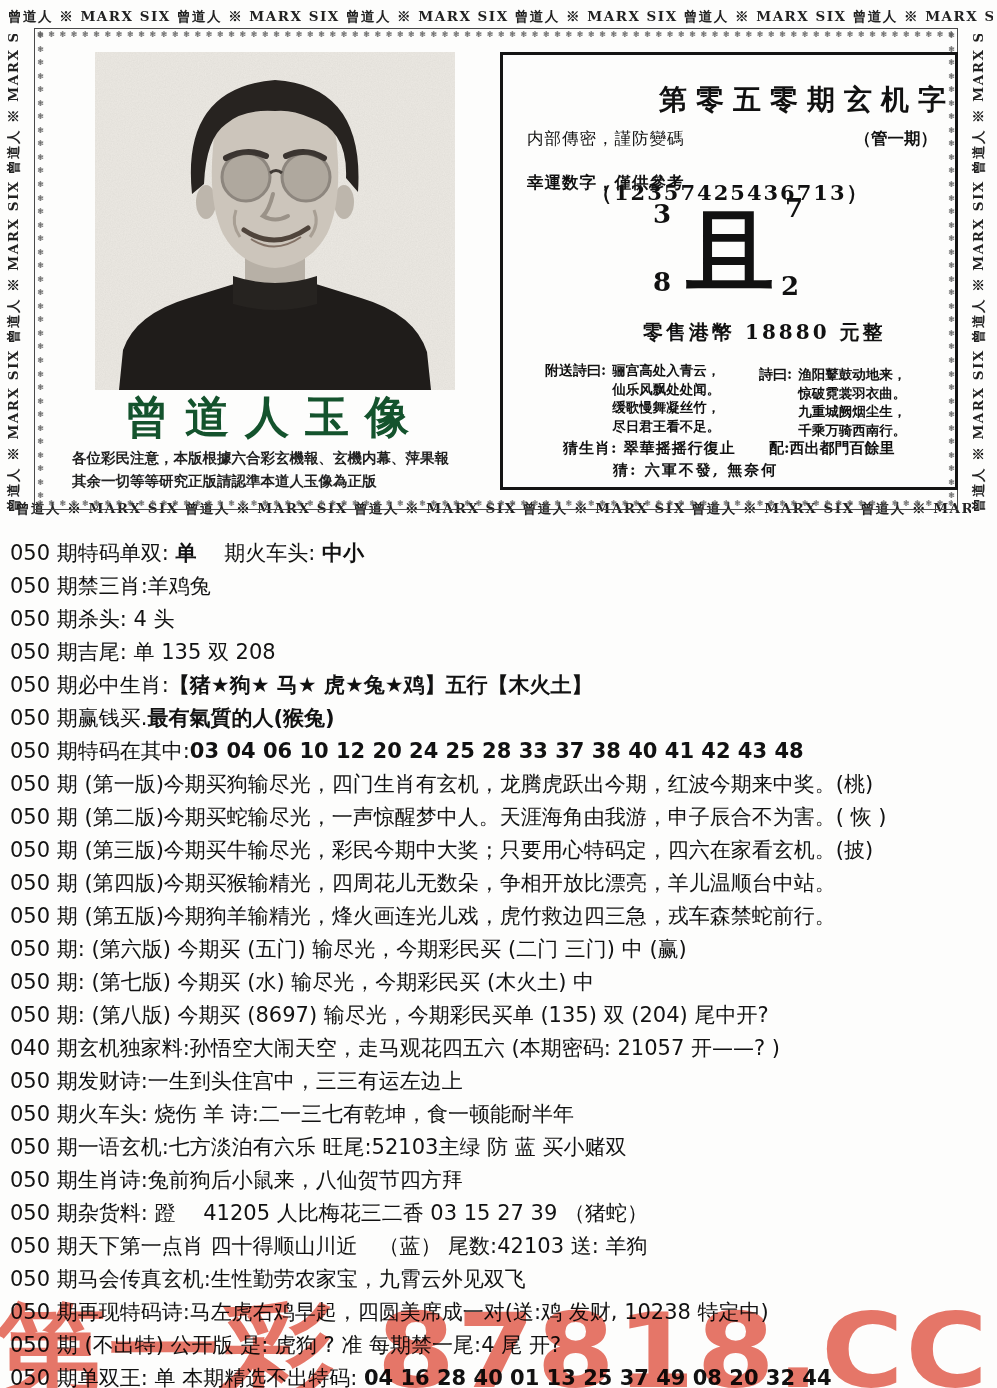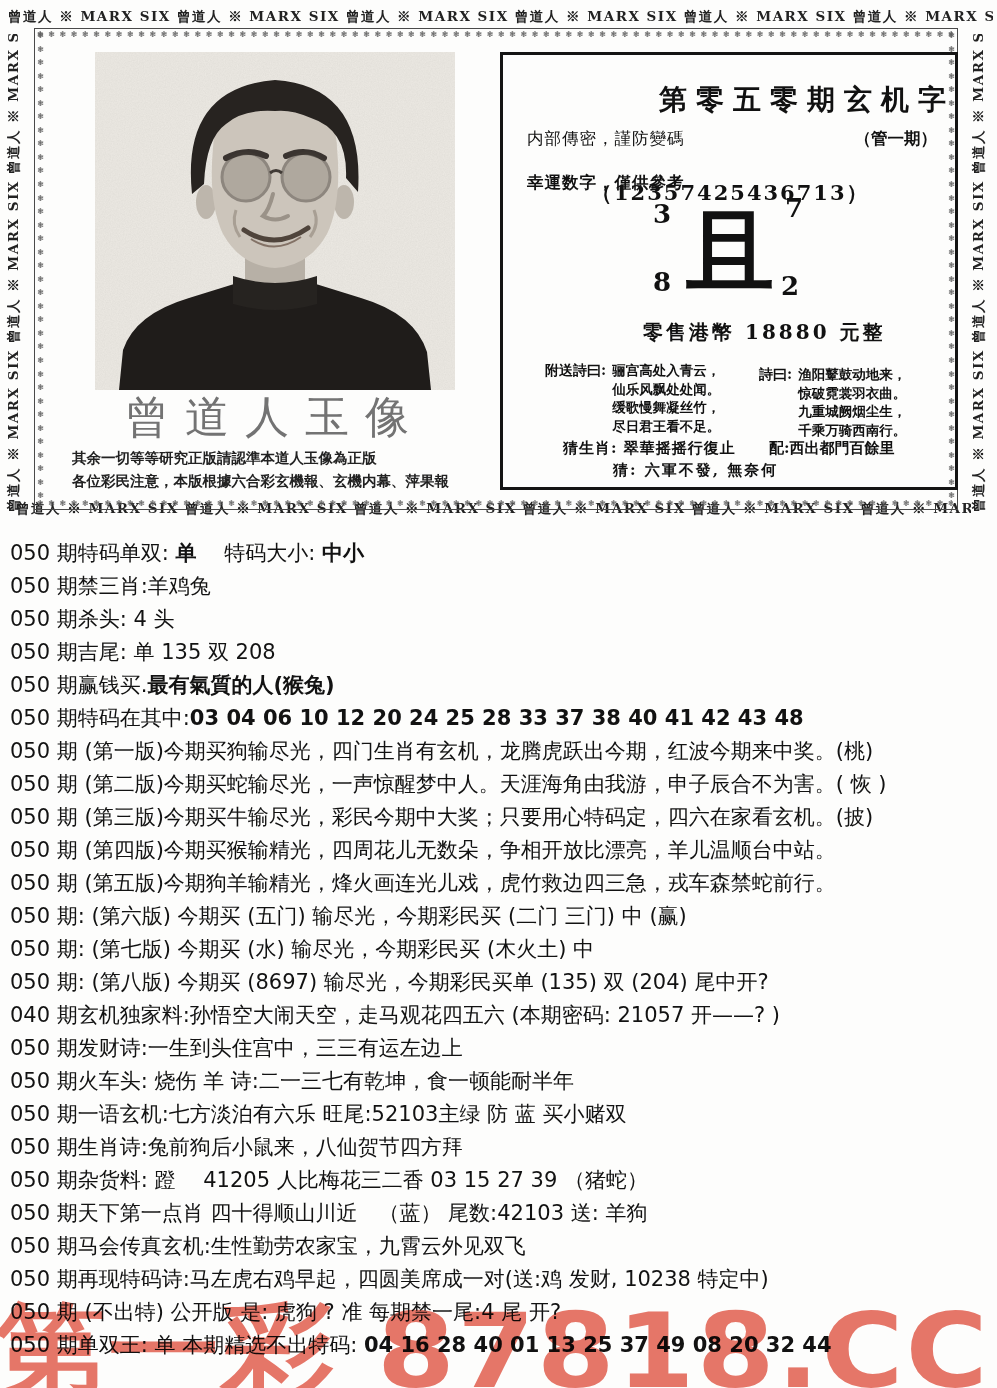--- a/index.html
+++ b/index.html
@@ -22,22 +22,22 @@
        white-space:nowrap;overflow:hidden;}
   .orn-top{left:2px;top:1px;width:916px;height:9px;}
   .orn-bottom{left:2px;bottom:1px;width:916px;height:9px;}
   .orn-left{left:1px;top:2px;width:9px;height:474px;writing-mode:vertical-rl;}
   .orn-right{right:1px;top:2px;width:9px;height:474px;writing-mode:vertical-rl;}
 
   
   .photo{position:absolute;left:95px;top:52px;width:360px;height:338px;}
   .photo svg{width:100%;height:100%;display:block;}
   .photo-caption{position:absolute;left:70px;top:388px;width:410px;text-align:center;
-                 font-family:"DejaVu Serif","Liberation Serif",serif;font-weight:400;
-                 font-size:44px;letter-spacing:16px;color:#737373;}
+                 font-family:"DejaVu Serif","Liberation Serif",serif;font-weight:700;
+                 font-size:44px;letter-spacing:16px;color:#14532d;}
   .photo-notes{position:absolute;left:72px;top:446px;width:420px;
                font-family:"DejaVu Serif","Liberation Serif",serif;font-weight:700;
                font-size:14.5px;line-height:23px;color:#222;}
 
   
   .panel{position:absolute;left:500px;top:52px;width:452px;height:432px;border:3px solid #141414;
          font-family:"DejaVu Serif","Liberation Serif",serif;color:#111;}
   .panel-title{position:absolute;top:26px;left:0;right:0;text-align:right;
                font-size:28px;font-weight:700;letter-spacing:9px;margin-left:8px;}
   .p-secret{position:absolute;top:73px;left:24px;font-size:16.5px;font-weight:400;letter-spacing:1px;}
@@ -114,22 +114,22 @@
       <path d="M175 121 Q181 116 187 121" stroke="#413b36" stroke-width="3" fill="none"></path>
       <path d="M178 142 Q174 158 168 164 Q180 171 193 164" stroke="#9a9288" stroke-width="4" fill="none" stroke-linecap="round"></path>
       <path d="M149 178 Q180 199 213 176" stroke="#4f443b" stroke-width="5" fill="none" stroke-linecap="round"></path>
       <path d="M156 187 Q180 203 206 185" stroke="#837266" stroke-width="2" fill="none"></path>
       <path d="M141 158 Q136 172 145 185" stroke="#a89f94" stroke-width="3" fill="none"></path>
       <path d="M219 158 Q225 172 215 185" stroke="#a89f94" stroke-width="3" fill="none"></path>
     </svg>
   </div>
   <div class="photo-caption">曾道人玉像</div>
   <div class="photo-notes" id="photo-notes">
+      <div class="note-line">各位彩民注意，本版根據六合彩玄機報、玄機内幕、萍果報</div>
       <div class="note-line">其余一切等等研究正版請認準本道人玉像為正版</div>
-      <div class="note-line">各位彩民注意，本版根據六合彩玄機報、玄機内幕、萍果報</div>
     </div>
 
   <div class="panel">
     <div class="panel-title">第零五零期玄机字</div>
     <div class="p-secret">内部傳密，謹防變碼</div>
     <div class="p-issue">（管一期）</div>
     <div class="p-lucky">幸運数字，僅供參考</div>
     <div class="p-numbers">（12357425436713）</div>
     <div class="p-char-grid">
       <span class="corner-num cn-tl">3</span>
@@ -156,24 +156,25 @@
           <div class="poem-line">缓歌慢舞凝丝竹，</div>
           <div class="poem-line">尽日君王看不足。</div>
         </div>
     </div>
     <div class="p-guess1">猜生肖: 翠華摇摇行復止</div>
     <div class="p-guess-match">配:西出都門百餘里</div>
     <div class="p-guess2">猜: 六軍不發, 無奈何</div>
   </div>
 
   <div id="body-lines">
-      <div class="body-line"><span>050 期特码单双: </span><span class="seg-bold">单</span><span>　 特码大小: </span><span class="seg-bold">中小</span></div>
+      <div class="body-line"><span>050 期特码单双: </span><span class="seg-bold">单</span><span>　 期火车头: </span><span class="seg-bold">中小</span></div>
       <div class="body-line"><span>050 期禁三肖:羊鸡兔</span></div>
       <div class="body-line"><span>050 期杀头: 4 头</span></div>
       <div class="body-line"><span>050 期吉尾: 单 135 双 208</span></div>
+      <div class="body-line"><span>050 期必中生肖:</span><span class="seg-bold">【猪★狗★ 马★ 虎★兔★鸡】五行【木火土】</span></div>
       <div class="body-line"><span>050 期赢钱买.</span><span class="seg-bold">最有氣質的人(猴兔)</span></div>
       <div class="body-line"><span>050 期特码在其中:</span><span class="seg-bold">03 04 06 10 12 20 24 25 28 33 37 38 40 41 42 43 48</span></div>
       <div class="body-line"><span>050 期 (第一版)今期买狗输尽光，四门生肖有玄机，龙腾虎跃出今期，红波今期来中奖。(桃)</span></div>
       <div class="body-line"><span>050 期 (第二版)今期买蛇输尽光，一声惊醒梦中人。天涯海角由我游，申子辰合不为害。( 恢 )</span></div>
       <div class="body-line"><span>050 期 (第三版)今期买牛输尽光，彩民今期中大奖；只要用心特码定，四六在家看玄机。(披)</span></div>
       <div class="body-line"><span>050 期 (第四版)今期买猴输精光，四周花儿无数朵，争相开放比漂亮，羊儿温顺台中站。</span></div>
       <div class="body-line"><span>050 期 (第五版)今期狗羊输精光，烽火画连光儿戏，虎竹救边四三急，戎车森禁蛇前行。</span></div>
       <div class="body-line"><span>050 期: (第六版) 今期买 (五门) 输尽光，今期彩民买 (二门 三门) 中 (赢)</span></div>
       <div class="body-line"><span>050 期: (第七版) 今期买 (水) 输尽光，今期彩民买 (木火土) 中</span></div>
       <div class="body-line"><span>050 期: (第八版) 今期买 (8697) 输尽光，今期彩民买单 (135)  双 (204) 尾中开?</span></div>

